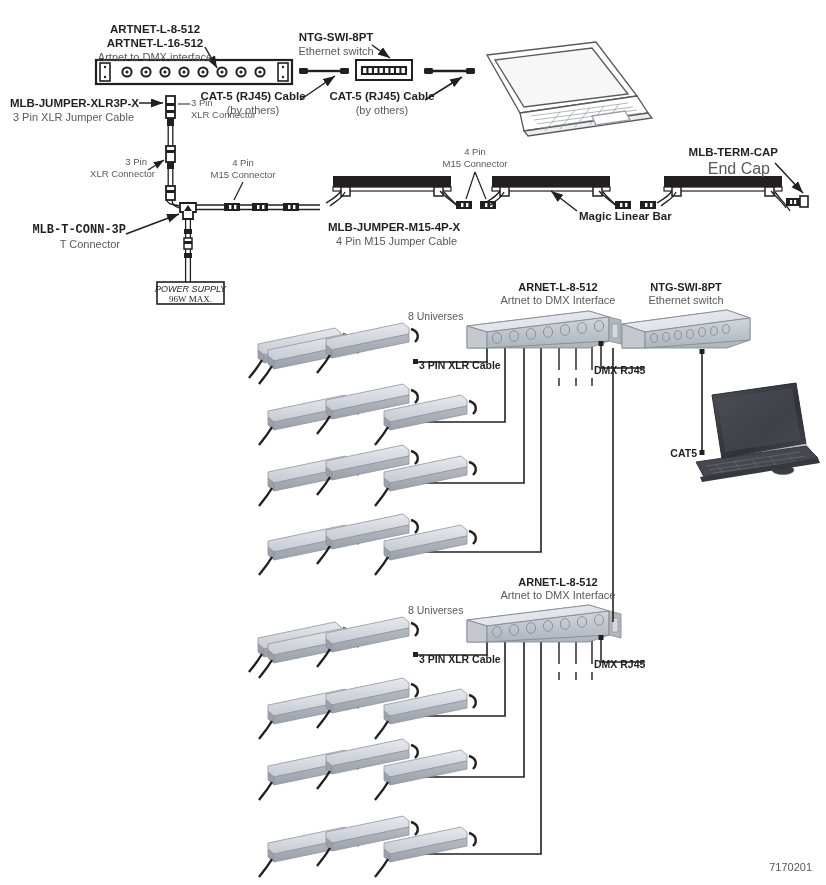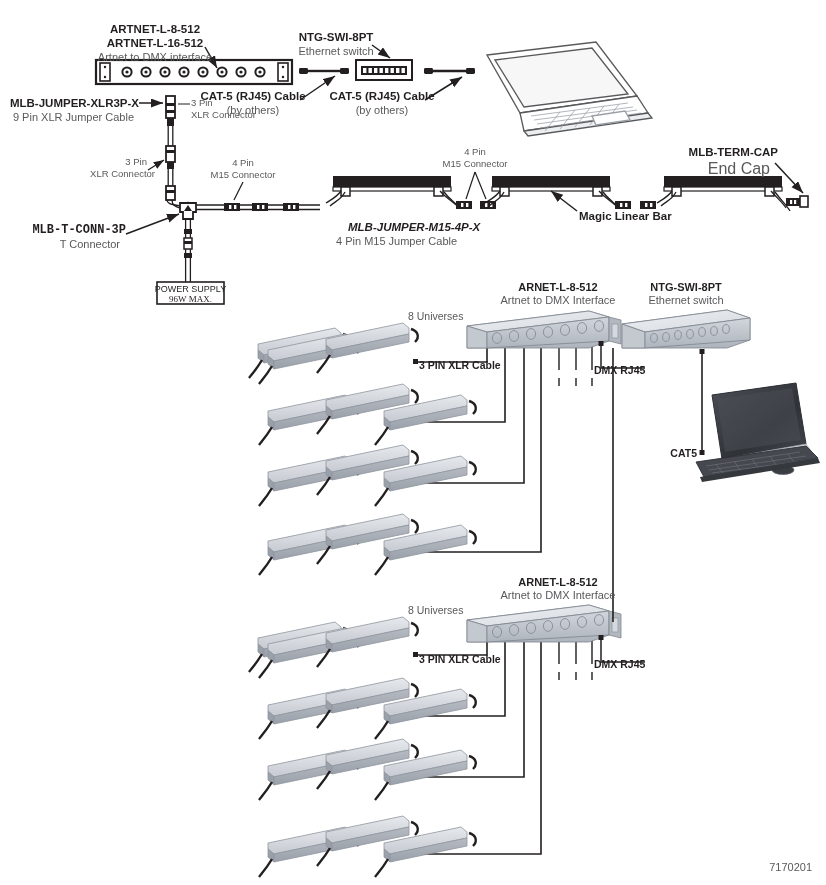--- a/index.html
+++ b/index.html
@@ -600,46 +600,46 @@
   <div class="lbl bold c" style="left:336px;top:31px;font-size:11.5px;">NTG-SWI-8PT</div>
   <div class="lbl grey c" style="left:336px;top:45px;font-size:11px;">Ethernet switch</div>
 
   <div class="lbl bold c" style="left:253px;top:90px;font-size:11.5px;">CAT-5 (RJ45) Cable</div>
   <div class="lbl grey c" style="left:253px;top:104px;font-size:11px;">(by others)</div>
 
   <div class="lbl bold c" style="left:382px;top:90px;font-size:11.5px;">CAT-5 (RJ45) Cable</div>
   <div class="lbl grey c" style="left:382px;top:104px;font-size:11px;">(by others)</div>
 
   <div class="lbl bold r" style="left:139px;top:97px;font-size:11.5px;text-align:center;">MLB-JUMPER-XLR3P-X</div>
-  <div class="lbl grey r" style="left:134px;top:111px;font-size:11px;">9 Pin XLR Jumper Cable</div>
+  <div class="lbl grey r" style="left:134px;top:111px;font-size:11px;">3 Pin XLR Jumper Cable</div>
 
   <div class="lbl grey" style="left:191px;top:98px;font-size:9.5px;">3 Pin</div>
   <div class="lbl grey" style="left:191px;top:110px;font-size:9.5px;">XLR Connector</div>
 
   <div class="lbl grey r" style="left:147px;top:157px;font-size:9.5px;">3 Pin</div>
   <div class="lbl grey r" style="left:155px;top:169px;font-size:9.5px;">XLR Connector</div>
 
   <div class="lbl grey c" style="left:243px;top:158px;font-size:9.5px;">4 Pin</div>
   <div class="lbl grey c" style="left:243px;top:170px;font-size:9.5px;">M15 Connector</div>
 
   <div class="lbl grey c" style="left:475px;top:147px;font-size:9.5px;">4 Pin</div>
   <div class="lbl grey c" style="left:475px;top:159px;font-size:9.5px;">M15 Connector</div>
 
   <div class="lbl bold r" style="left:126px;top:224px;font-size:12px;font-family:Liberation Mono, monospace;">MLB-T-CONN-3P</div>
   <div class="lbl grey r" style="left:120px;top:238px;font-size:11px;">T Connector</div>
 
-  <div class="lbl bold" style="left:348px;top:221px;font-size:11.5px;font-style:italic;">MLB-JUMPER-M15-4P-X</div>
+  <div class="lbl bold" style="left:328px;top:221px;font-size:11.5px;">MLB-JUMPER-M15-4P-X</div>
   <div class="lbl grey" style="left:336px;top:235px;font-size:11px;">4 Pin M15 Jumper Cable</div>
 
   <div class="lbl bold" style="left:579px;top:210px;font-size:11.5px;">Magic Linear Bar</div>
 
   <div class="lbl bold r" style="left:778px;top:146px;font-size:11.5px;">MLB-TERM-CAP</div>
   <div class="lbl grey r" style="left:770px;top:160px;font-size:16px;">End Cap</div>
 
-  <div class="lbl c" style="left:190.5px;top:284px;font-size:9px;">POWER SUPPLY</div>
+  <div class="lbl c" style="left:190.5px;top:284px;font-size:9px;font-style:italic;">POWER SUPPLY</div>
   <div class="lbl c" style="left:190.5px;top:294px;font-size:9px;font-family:Liberation Serif, serif;">96W MAX.</div>
 
   <div class="lbl bold c" style="left:558px;top:281px;font-size:11px;">ARNET-L-8-512</div>
   <div class="lbl grey c" style="left:558px;top:294px;font-size:11px;">Artnet to DMX Interface</div>
   <div class="lbl grey" style="left:408px;top:310px;font-size:10.5px;">8 Universes</div>
   <div class="lbl bold" style="left:419px;top:359px;font-size:10.5px;">3 PIN XLR Cable</div>
   <div class="lbl bold" style="left:594px;top:364px;font-size:10.5px;">DMX RJ45</div>
 
   <div class="lbl bold c" style="left:686px;top:281px;font-size:11px;">NTG-SWI-8PT</div>
   <div class="lbl grey c" style="left:686px;top:294px;font-size:11px;">Ethernet switch</div>

